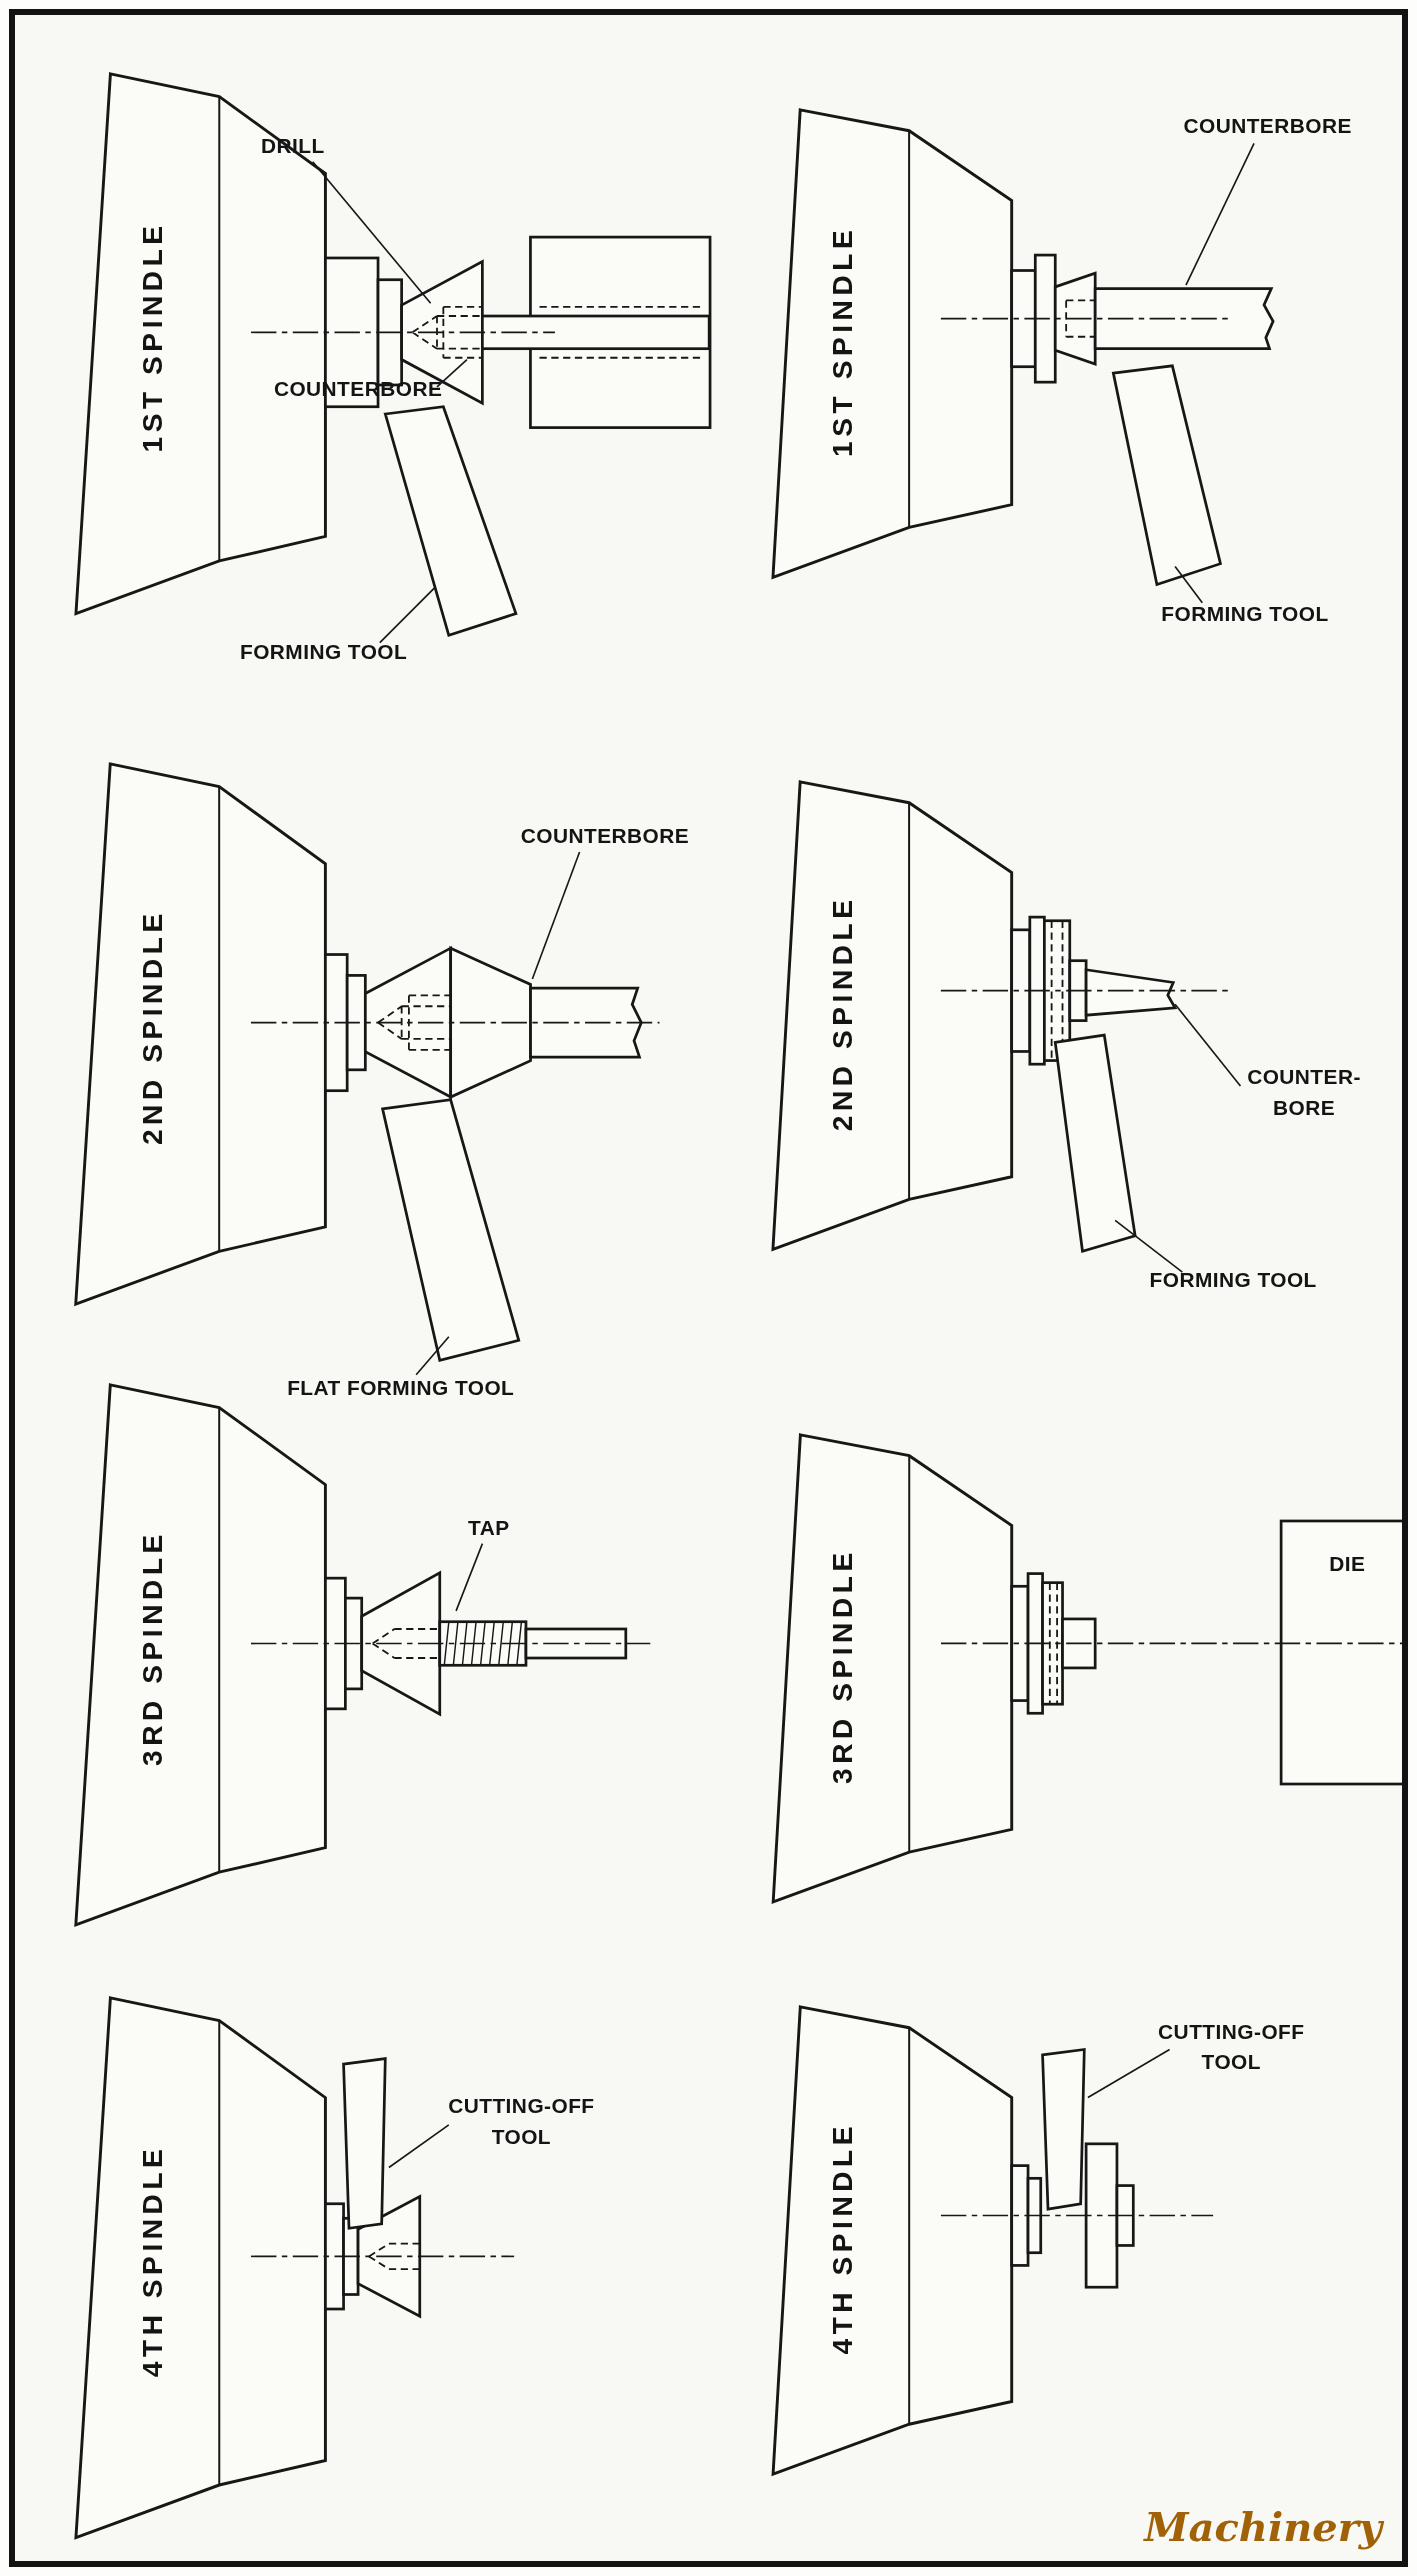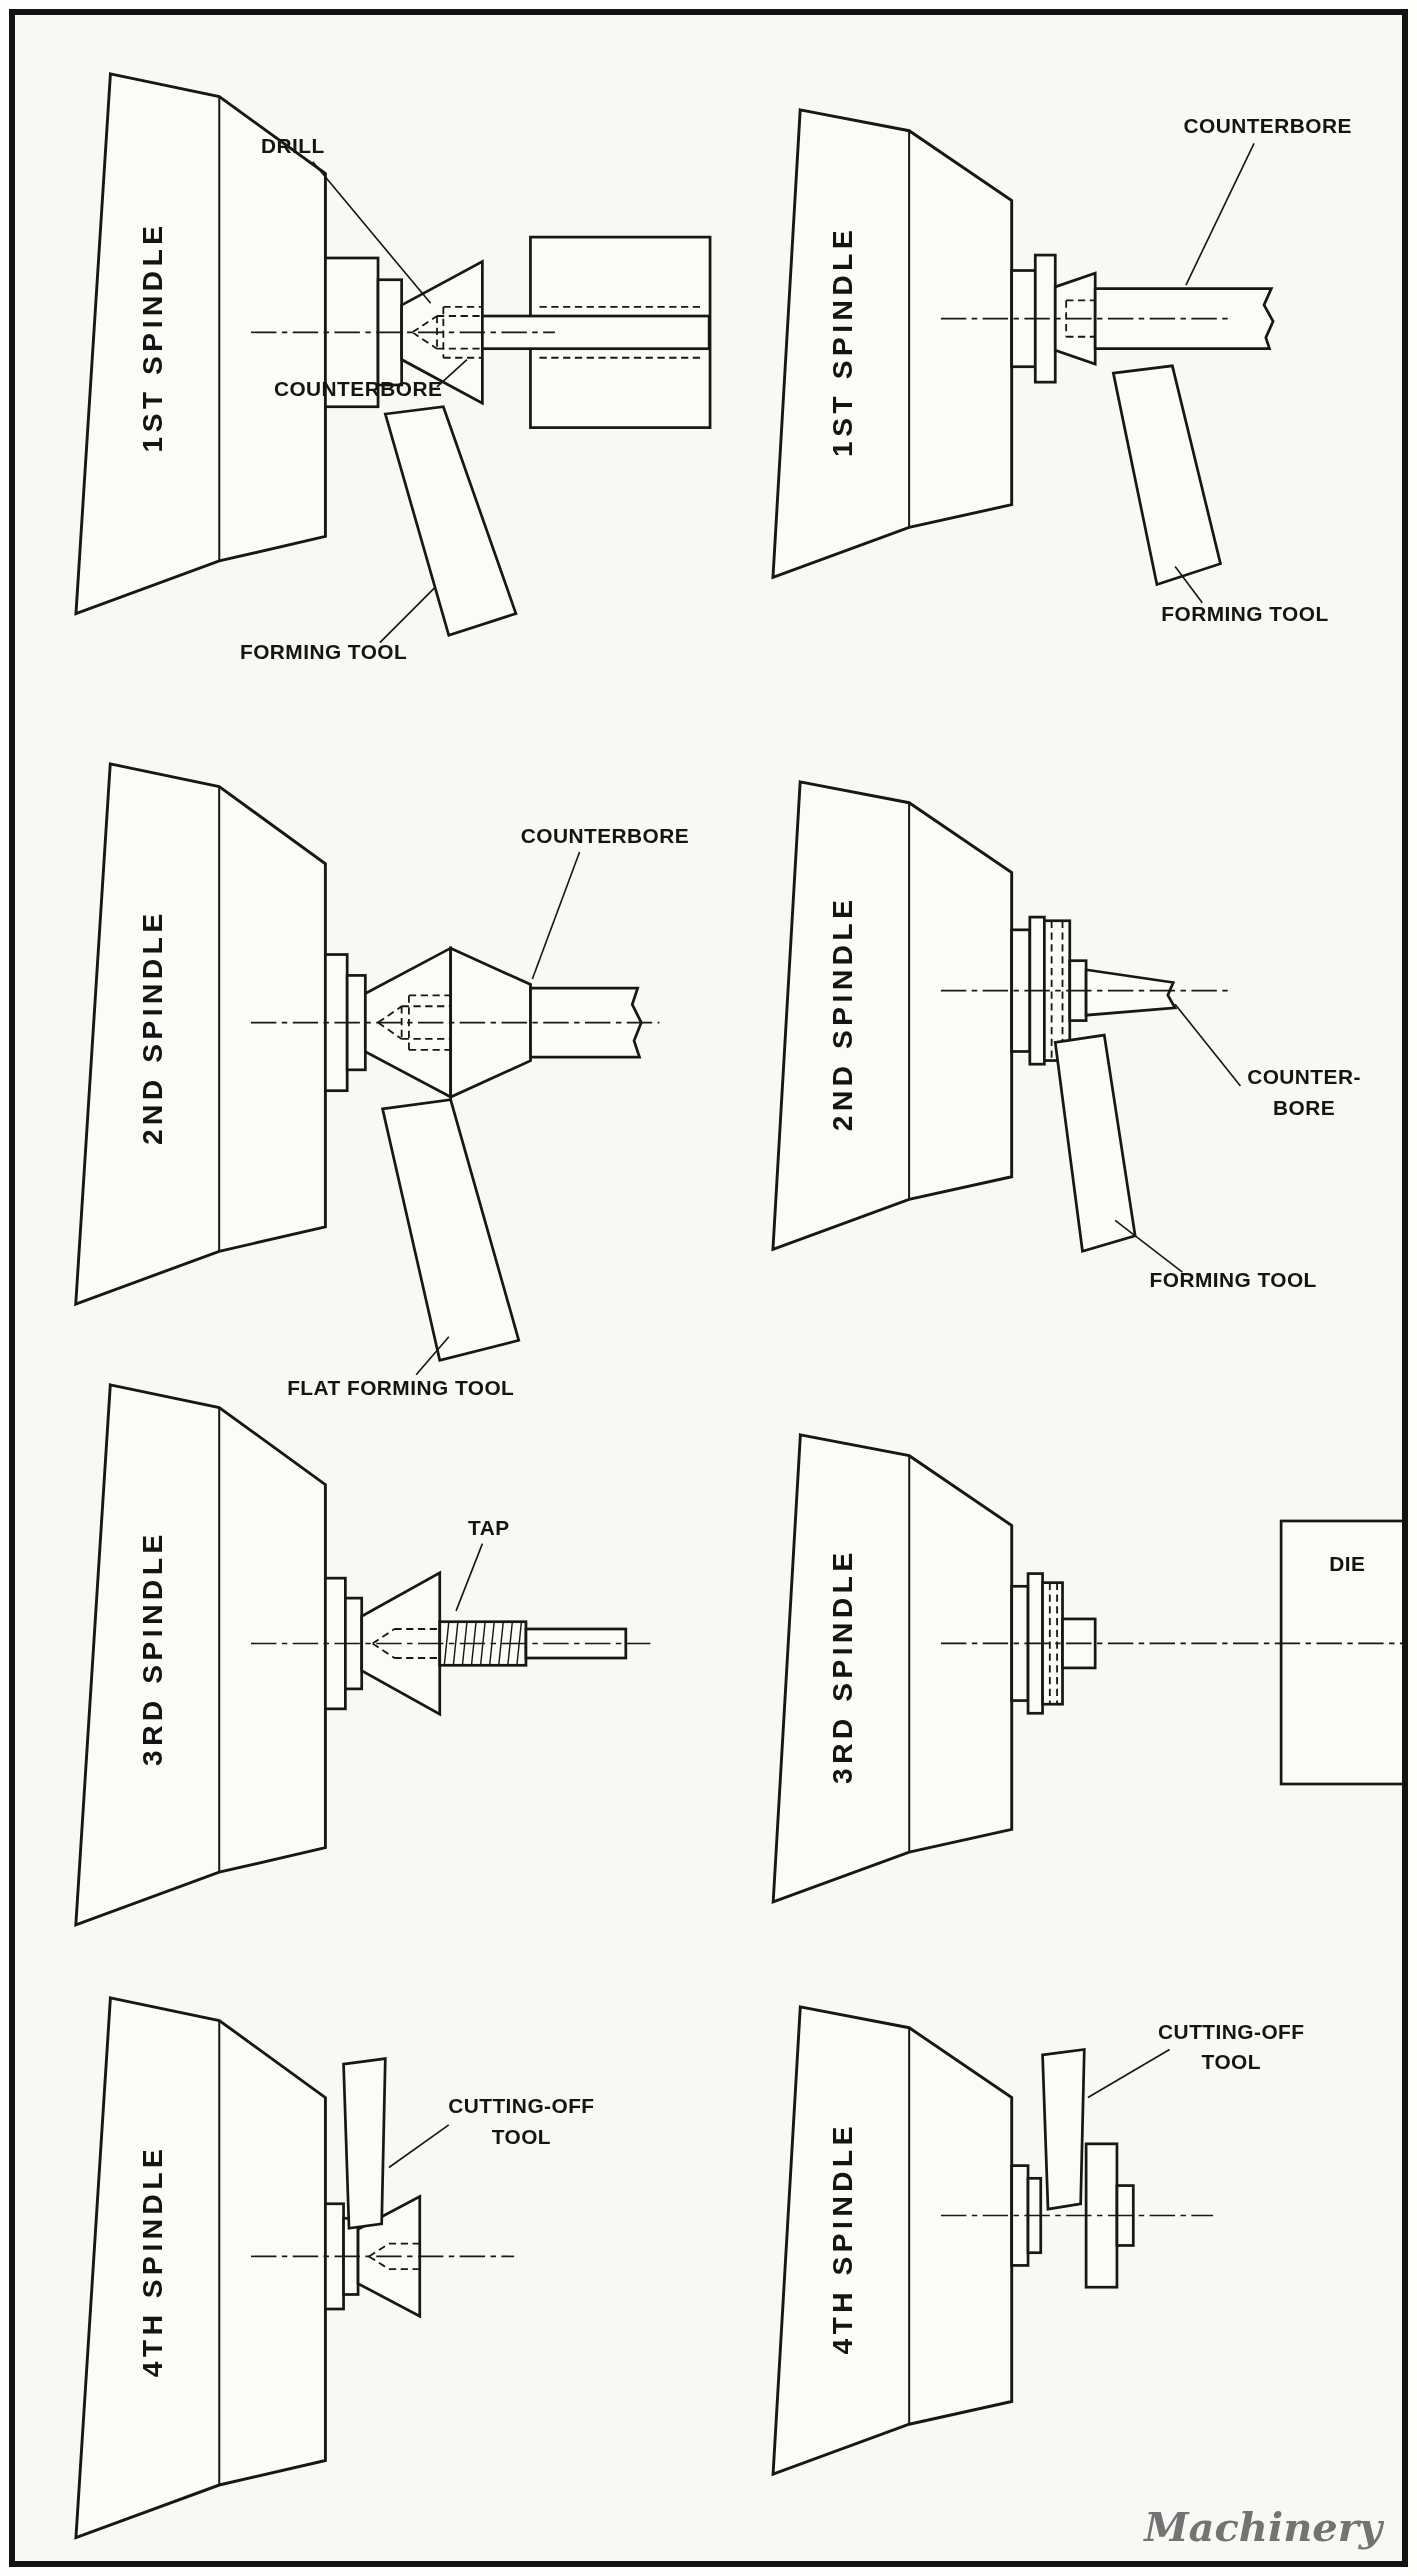--- a/index.html
+++ b/index.html
@@ -17,21 +17,21 @@
   .blk{stroke-width:3.2;}
   .edge{stroke:#171717;stroke-width:2.2;}
   .hid{fill:none;stroke:#171717;stroke-width:2;stroke-dasharray:8 5;}
   .cl{stroke:#171717;stroke-width:1.8;stroke-dasharray:28 6 6 6;fill:none;}
   .leader{stroke:#171717;stroke-width:1.8;fill:none;}
   .thread{stroke:#171717;stroke-width:1.6;fill:none;}
   .lbl{font:700 23px "Liberation Sans",sans-serif;fill:#141414;letter-spacing:.5px;}
   .sp{font:700 31px "Liberation Sans",sans-serif;fill:#141414;letter-spacing:5px;}
   .credit{
     position:absolute;right:20px;bottom:11px;
-    font:italic 700 40px "DejaVu Serif",serif;color:#737373;
+    font:italic 700 40px "DejaVu Serif",serif;color:#a16207;
   }
 </style>
 </head>
 <body>
 
 <div class="page">
 <div class="frame">
 
 <svg width="0" height="0" style="position:absolute" aria-hidden="true">
   <defs>

